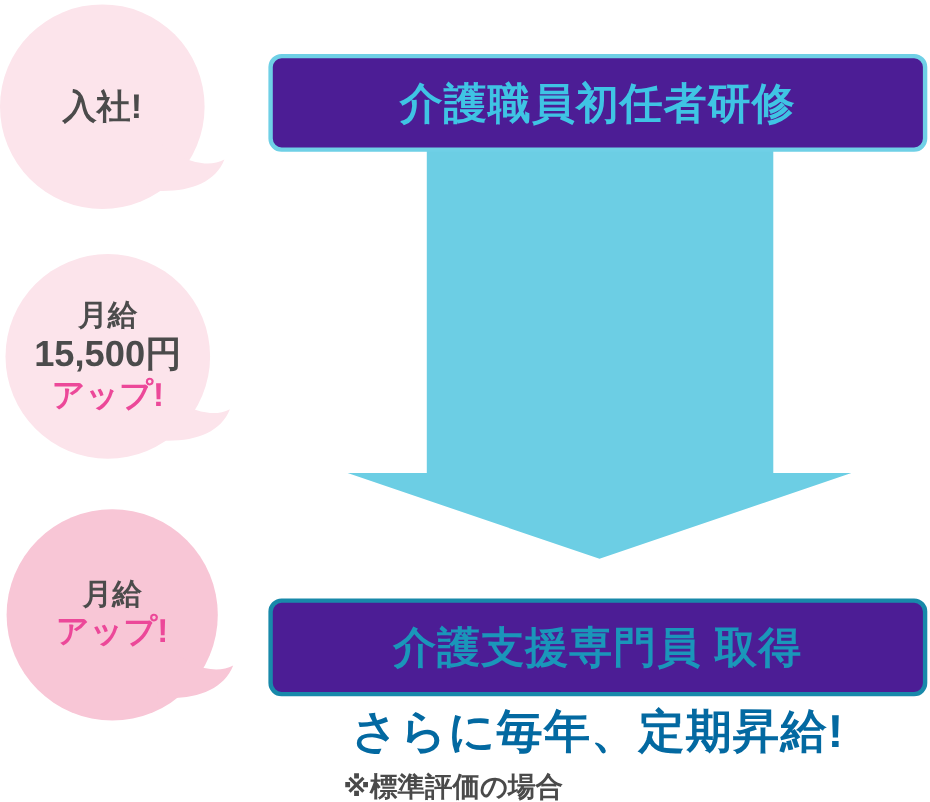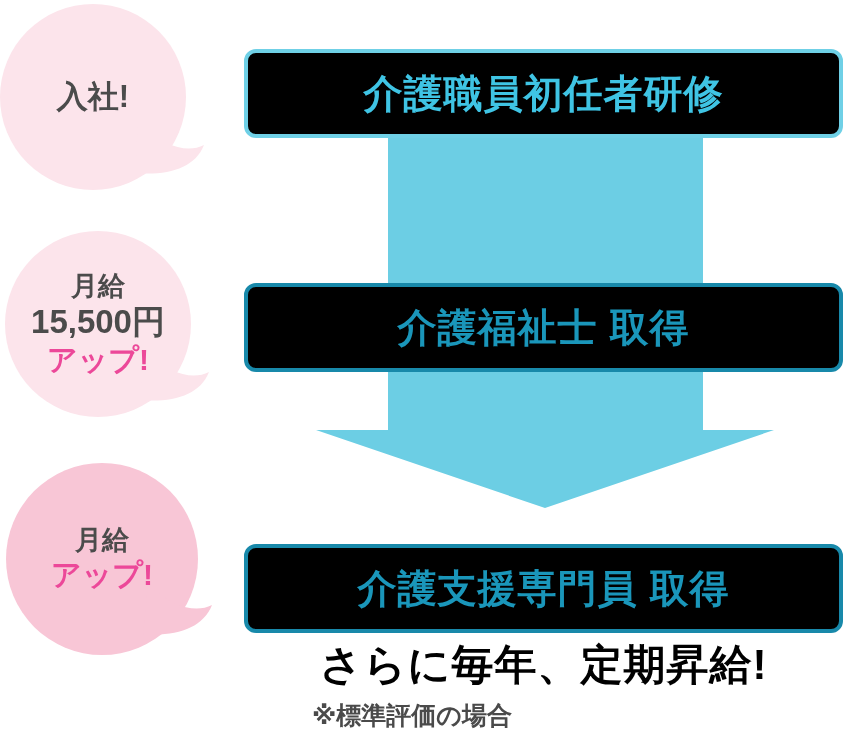--- a/index.html
+++ b/index.html
@@ -21,21 +21,21 @@
     z-index: 1;
     pointer-events: none;
   }
 
   
   .step-box {
     position: absolute;
     left: 244px;
     width: 599px;
     height: 89px;
-    background: #000000;
+    background: #4c1d95;
     border: 4px solid #1889AA;
     border-radius: 12px;
     display: flex;
     align-items: center;
     justify-content: center;
     font-size: 39px;
     font-weight: bold;
     letter-spacing: 1px;
     color: #1A96BA;
     z-index: 2;
@@ -73,21 +73,21 @@
   
   .footer-highlight {
     position: absolute;
     left: 244px;
     top: 637px;
     width: 599px;
     text-align: center;
     font-size: 42px;
     font-weight: bold;
     letter-spacing: 1px;
-    color: #000000;
+    color: #0369a1;
     z-index: 2;
     white-space: nowrap;
   }
   .footer-note {
     position: absolute;
     left: 312px;
     top: 699px;
     font-size: 25px;
     font-weight: bold;
     color: #4A4A4A;
@@ -99,23 +99,20 @@
 <body>
 
 <div class="stage">
 
   <svg class="arrow-svg" viewBox="0 0 845 729" xmlns="http://www.w3.org/2000/svg">
     <polygon points="388,123 703,123 703,430 774,430 545,508 316,430 388,430" fill="#6CCEE4"></polygon>
   </svg>
 
   <div class="step-box step-1">
     <span>介護職員初任者研修</span>
-  </div>
-  <div class="step-box step-2">
-    <span>介護福祉士 取得</span>
   </div>
   <div class="step-box step-3">
     <span>介護支援専門員 取得</span>
   </div>
 
   <div class="bubble bubble-1" style="left:-2px; top:2px;">
     <svg width="212" height="200" viewBox="0 0 212 200">
       <circle cx="95" cy="95" r="93" fill="#FCE4EB"></circle>
       <path d="M 140 122 C 168 146 190 151 206 143 C 197 166 170 174 137 171 Z" fill="#FCE4EB"></path>
     </svg>

